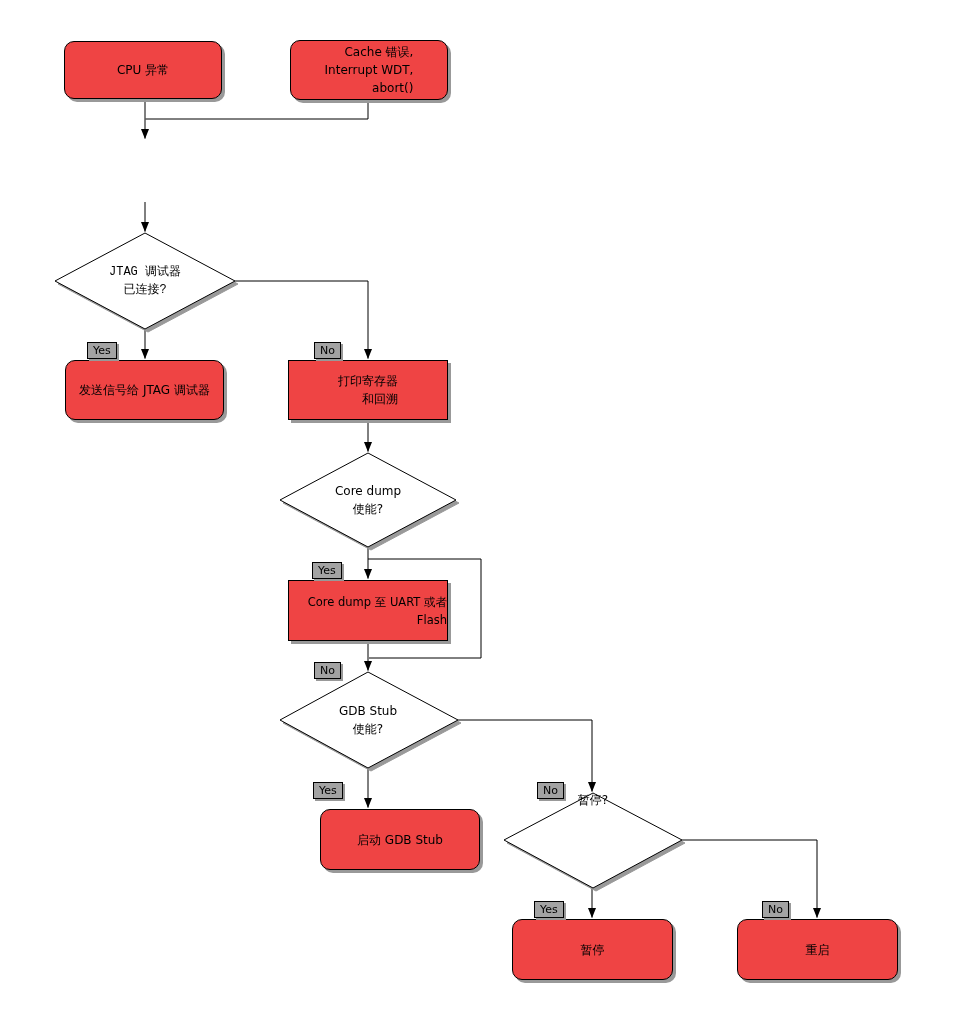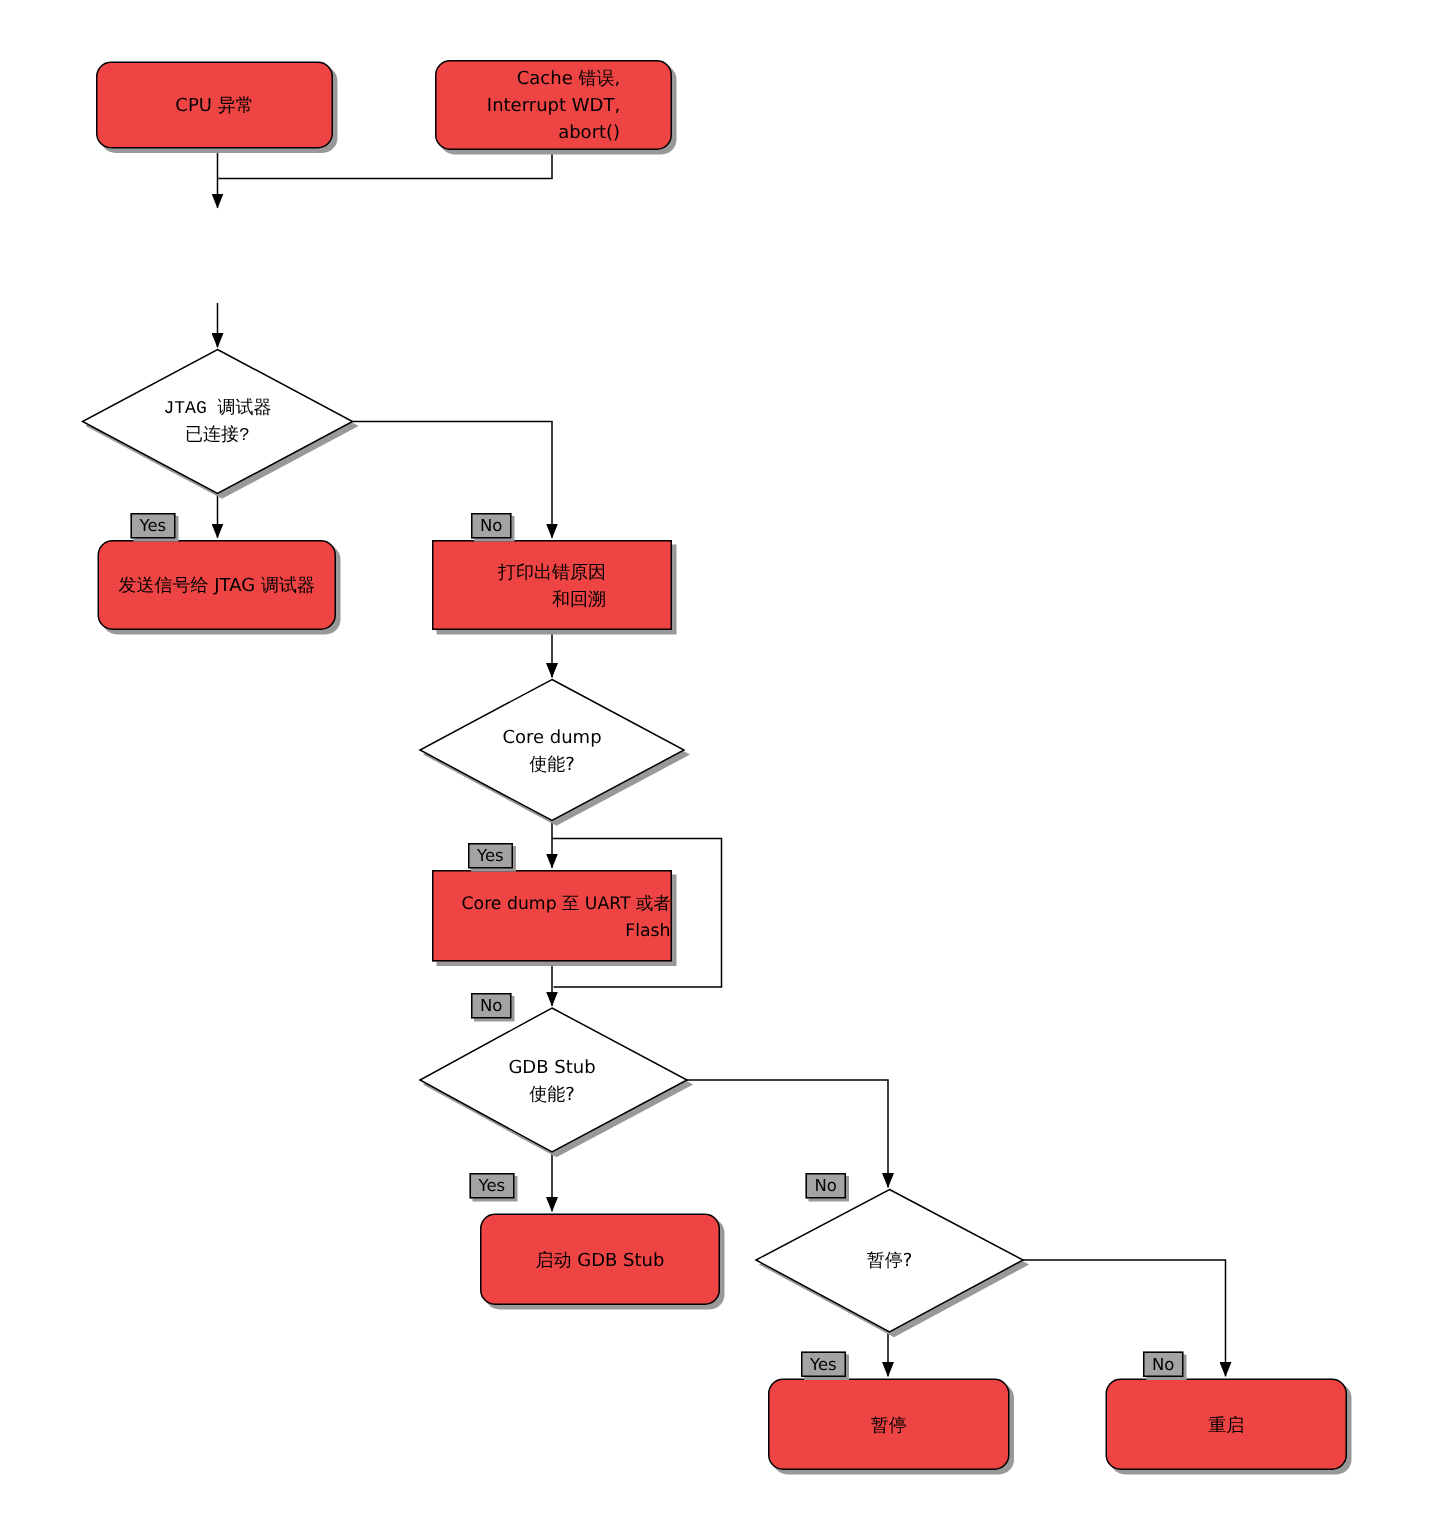--- a/index.html
+++ b/index.html
@@ -29,21 +29,21 @@
   #n-send-signal{left:65px;top:360px;width:159px;height:60px;}
   #n-print-regs{left:288px;top:360px;width:160px;height:60px;}
   #n-coredump-dest{left:288px;top:580px;width:160px;height:61px;font-size:11.5px;}
   #n-start-gdb{left:288px;top:809px;width:160px;height:61px;margin-left:32px;}
   #n-halt{left:512px;top:919px;width:161px;height:61px;}
   #n-reboot{left:737px;top:919px;width:161px;height:61px;}
   
   #t-jtag{left:85px;top:251px;width:120px;height:60px;font-family:Liberation Mono, monospace;}
   #t-coredump{left:308px;top:470px;width:120px;height:60px;}
   #t-gdb{left:308px;top:690px;width:120px;height:60px;}
-  #t-halt{left:543px;top:826px;width:100px;height:28px;}
+  #t-halt{left:543px;top:786px;width:100px;height:28px;}
   
   #l-jtag-yes{left:87px;top:342px;}
   #l-jtag-no{left:314px;top:342px;}
   #l-coredump-yes{left:312px;top:562px;}
   #l-coredump-no{left:314px;top:662px;}
   #l-gdb-yes{left:313px;top:782px;}
   #l-gdb-no{left:537px;top:782px;}
   #l-halt-yes{left:534px;top:901px;}
   #l-halt-no{left:762px;top:901px;}
 </style>
@@ -88,21 +88,21 @@
       <polygon points="368,672 458,720 368,768 280,720"></polygon>
       <polygon points="593,793 682,840 593,888 504,840"></polygon>
     </g>
   </svg>
 
   <div class="node rounded" id="n-cpu">CPU 异常</div>
   <div class="node rounded" id="n-cache">Cache 错误,
 Interrupt WDT,
 abort()</div>
   <div class="node rounded" id="n-send-signal">发送信号给 JTAG 调试器</div>
-  <div class="node" id="n-print-regs">打印出错原因
+  <div class="node" id="n-print-regs">打印寄存器
 和回溯</div>
   <div class="node" id="n-coredump-dest">Core dump 至 UART 或者 Flash</div>
   <div class="node rounded" id="n-start-gdb">启动 GDB Stub</div>
   <div class="node rounded" id="n-halt">暂停</div>
   <div class="node rounded" id="n-reboot">重启</div>
 
   <div class="dtext" id="t-jtag">JTAG 调试器
 已连接?</div>
   <div class="dtext" id="t-coredump">Core dump
 使能?</div>

